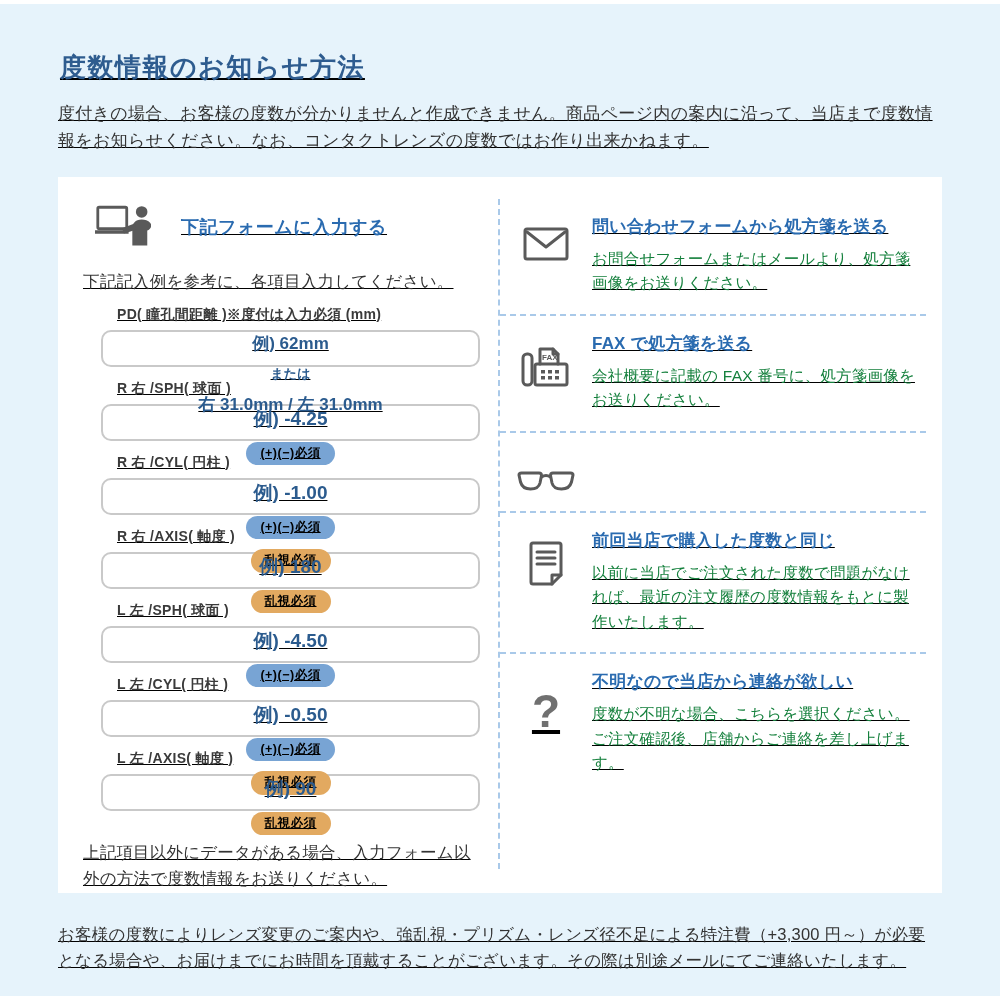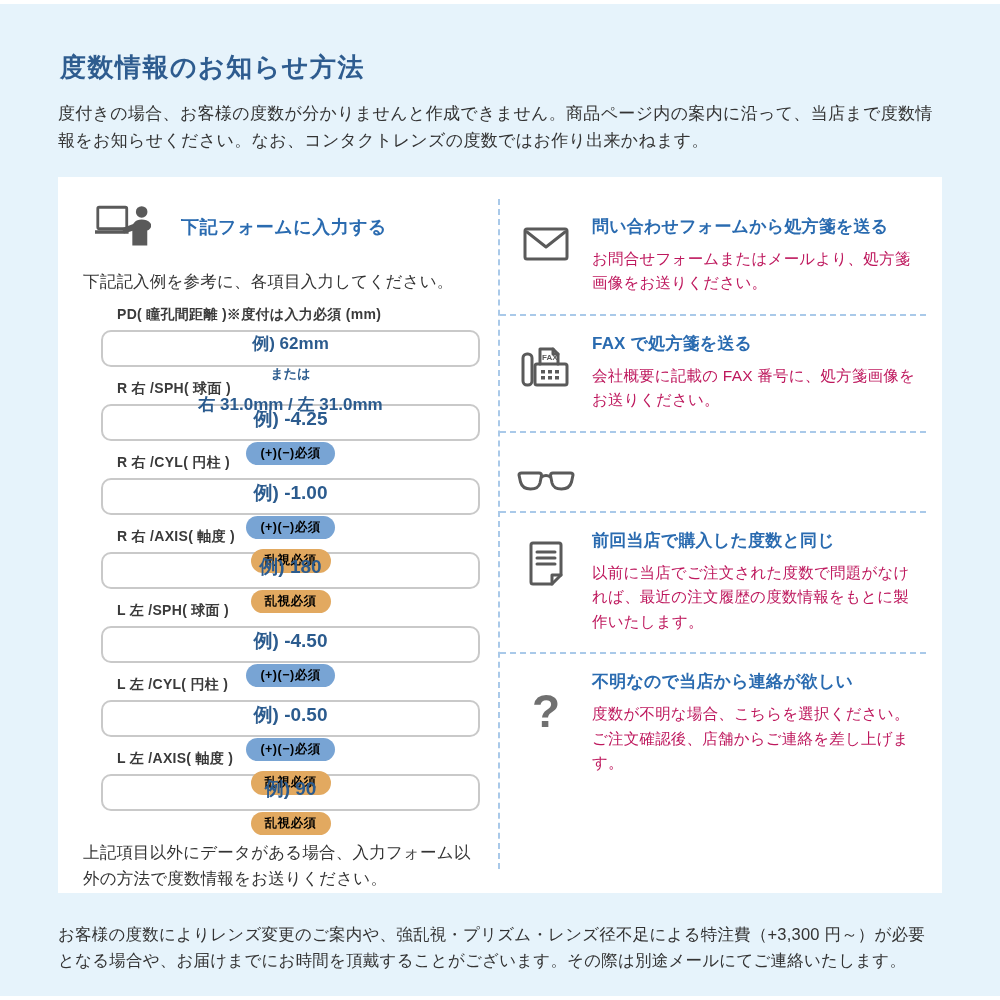--- a/index.html
+++ b/index.html
@@ -1,20 +1,21 @@
 <!DOCTYPE html>
 <html lang="ja"><head>
 <meta charset="utf-8">
 <style>
   * { box-sizing: border-box; margin: 0; padding: 0; }
   html,body { width:1000px; height:1000px; background:#ffffff; font-family:"Liberation Sans", sans-serif; }
   .page {
     width:1000px; height:992px; margin-top:4px;
     background:#e6f3fb;
     padding:46px 58px 0 58px;
+    text-decoration:underline;
   }
   .main-title {
     font-size:26px; font-weight:bold; color:#2e5c8f;
     letter-spacing:1.5px; margin:0 0 16px 2px;
   }
   .intro {
     font-size:17px; color:#333; line-height:1.58; letter-spacing:0.3px;
     margin-bottom:22px;
   }
   .panel {
@@ -43,21 +44,21 @@
   .badge-blue { background:#78a4d4; }
   .badge-orange { background:#e2a960; }
   .form-note { font-size:16.5px; color:#333; line-height:1.6; margin-top:28px; letter-spacing:0.2px; }
   
   .col-right { flex:1; border-left:2px dashed #a9c9e9; margin:6px 0 10px 0; padding:0 16px 0 0; }
   .method { display:flex; padding:12px 0 18px 0; border-bottom:2px dashed #a9c9e9; }
   .method:last-child { border-bottom:none; }
   .m-icon { width:92px; flex:0 0 92px; display:flex; justify-content:center; align-items:flex-start; padding-top:16px; }
   .m-text { flex:1; padding-right:6px; }
   .m-title { font-size:17px; font-weight:bold; color:#2a6bb0; margin:4px 0 9px 0; letter-spacing:0.2px; }
-  .m-body { font-size:15.5px; color:#be185d; line-height:1.58; letter-spacing:0.2px; }
+  .m-body { font-size:15.5px; color:#15803d; line-height:1.58; letter-spacing:0.2px; }
   .question-glyph { font-size:46px; font-weight:bold; color:#707070; line-height:1; margin-top:6px; }
   
   .footer-note { font-size:16.5px; color:#333; line-height:1.62; margin-top:28px; letter-spacing:0.2px; }
   .icon-stroke { stroke:#5a5a5a; fill:none; stroke-width:3; stroke-linejoin:round; stroke-linecap:round; }
   .icon-fill { fill:#5a5a5a; }
 </style>
 </head>
 <body>
 
 <div class="page">

